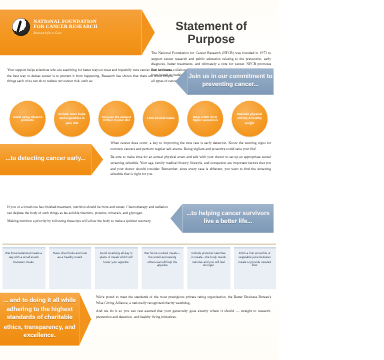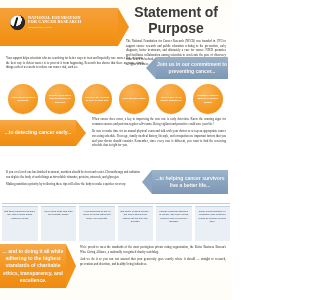--- a/index.html
+++ b/index.html
@@ -48,22 +48,22 @@
   .logo-l1,.logo-l2{
     font-family:"Liberation Serif",serif;font-size:4.1px;letter-spacing:.12px;
     color:#ffffff;font-weight:bold;white-space:nowrap;
   }
   .logo-tag{
     font-size:2.9px;color:#fff3e0;font-style:italic;margin-top:1.2px;white-space:nowrap;
   }
 
   .hdr-right{position:absolute;left:126px;top:4px;width:100px;}
   .title{
-    font-size:14px;font-weight:bold;color:#3a3a38;text-align:center;
-    font-family:"Liberation Sans",sans-serif;margin:0 0 3px 0;letter-spacing:-.1px;
+    font-size:10px;font-weight:bold;color:#3a3a38;text-align:center;
+    font-family:"Liberation Sans",sans-serif;margin:13px 0 3px 0;letter-spacing:-.1px;
   }
   .lede{font-size:3.05px;line-height:1.5;text-align:justify;color:#2e2b29;margin:0;}
   .lede b{font-weight:bold;}
 
   
   .body-p{font-size:3.05px;line-height:1.52;text-align:justify;color:#2e2b29;margin:0 0 3px 0;}
 
   
   .banner{position:absolute;display:flex;align-items:center;justify-content:center;text-align:center;}
   .banner span{

